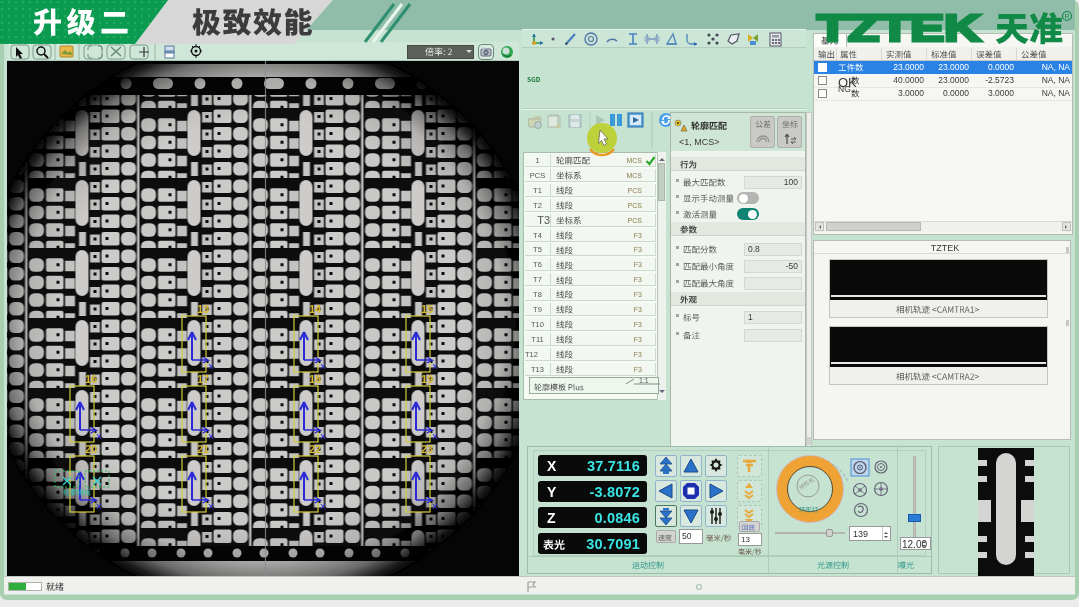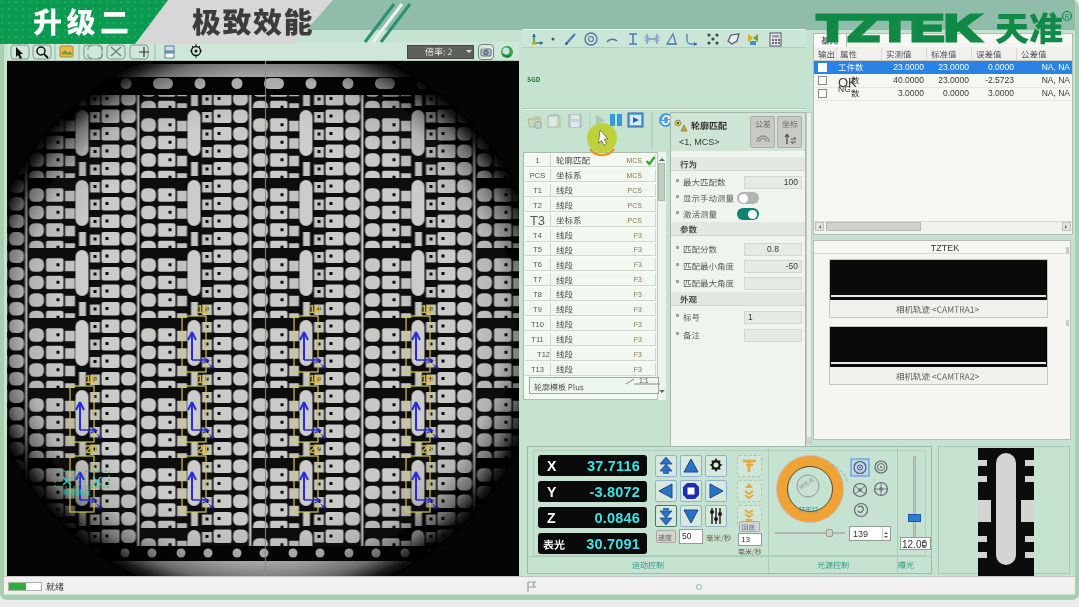--- a/index.html
+++ b/index.html
@@ -365,21 +365,21 @@
       <path d="M0.5 -0.5 0.6 0.2C1.4 -0.1 2.4 -0.4 3.4 -0.7L3.3 -1.2C2.2 -0.9 1.2 -0.6 0.5 -0.5ZM6.0 -6.6C6.4 -6.4 6.9 -6.1 7.2 -5.9L7.6 -6.3C7.3 -6.5 6.8 -6.8 6.4 -7.0ZM0.6 -3.6C0.7 -3.7 0.9 -3.7 2.0 -3.8C1.6 -3.3 1.3 -2.9 1.1 -2.7C0.8 -2.4 0.6 -2.2 0.5 -2.1C0.5 -2.0 0.6 -1.7 0.7 -1.5C0.8 -1.6 1.1 -1.7 3.3 -2.2C3.2 -2.3 3.2 -2.5 3.3 -2.7L1.6 -2.4C2.2 -3.2 2.9 -4.1 3.4 -5.0L2.9 -5.4C2.7 -5.0 2.5 -4.7 2.3 -4.4L1.3 -4.3C1.8 -5.0 2.3 -5.9 2.6 -6.8L2.0 -7.1C1.7 -6.1 1.1 -5.0 0.9 -4.7C0.7 -4.4 0.6 -4.2 0.4 -4.2C0.5 -4.0 0.6 -3.7 0.6 -3.6ZM7.5 -3.0C7.2 -2.4 6.7 -1.9 6.2 -1.5C6.1 -2.0 5.9 -2.5 5.8 -3.1L8.0 -3.5L7.9 -4.1L5.8 -3.7C5.7 -4.0 5.7 -4.4 5.7 -4.8L7.8 -5.1L7.7 -5.7L5.6 -5.4C5.6 -6.0 5.6 -6.5 5.6 -7.2H5.0C5.0 -6.5 5.0 -5.9 5.0 -5.3L3.7 -5.1L3.8 -4.5L5.1 -4.7C5.1 -4.3 5.1 -3.9 5.2 -3.6L3.5 -3.3L3.6 -2.7L5.2 -3.0C5.3 -2.3 5.5 -1.7 5.7 -1.1C4.9 -0.6 4.1 -0.3 3.2 0.0C3.4 0.1 3.6 0.4 3.6 0.5C4.4 0.2 5.2 -0.1 5.9 -0.6C6.2 0.2 6.7 0.7 7.3 0.7C7.9 0.7 8.1 0.4 8.2 -0.6C8.0 -0.6 7.8 -0.8 7.7 -0.9C7.7 -0.2 7.6 0.0 7.4 0.0C7.0 0.0 6.7 -0.3 6.4 -0.9C7.1 -1.4 7.7 -2.0 8.1 -2.7Z M13.1 -6.8V-5.8C13.1 -5.2 12.9 -4.4 12.1 -3.9C12.2 -3.8 12.5 -3.6 12.5 -3.5C13.5 -4.1 13.7 -5.0 13.7 -5.8V-6.3H14.9V-4.7C14.9 -4.1 15.0 -3.9 15.5 -3.9C15.6 -3.9 16.1 -3.9 16.2 -3.9C16.3 -3.9 16.5 -3.9 16.6 -3.9C16.6 -4.0 16.6 -4.3 16.6 -4.4C16.5 -4.4 16.3 -4.4 16.2 -4.4C16.1 -4.4 15.7 -4.4 15.6 -4.4C15.5 -4.4 15.4 -4.4 15.4 -4.7V-6.8ZM12.5 -3.3V-2.7H13.1L12.8 -2.6C13.0 -1.9 13.4 -1.3 13.9 -0.8C13.3 -0.3 12.6 -0.0 11.8 0.2C12.0 0.3 12.1 0.5 12.2 0.7C13.0 0.5 13.7 0.1 14.3 -0.3C14.9 0.1 15.5 0.4 16.3 0.7C16.4 0.5 16.5 0.2 16.7 0.1C15.9 -0.1 15.3 -0.4 14.8 -0.8C15.4 -1.4 15.8 -2.1 16.0 -3.2L15.6 -3.3L15.5 -3.3ZM13.3 -2.7H15.3C15.1 -2.1 14.7 -1.6 14.3 -1.2C13.9 -1.6 13.5 -2.1 13.3 -2.7ZM9.5 -6.4V-1.4L8.8 -1.3L8.9 -0.7L9.5 -0.8V0.6H10.1V-0.9L12.2 -1.3L12.2 -1.8L10.1 -1.5V-2.8H12.0V-3.3H10.1V-4.5H12.0V-5.1H10.1V-6.0C10.9 -6.2 11.7 -6.4 12.3 -6.7L11.8 -7.2C11.2 -6.9 10.3 -6.6 9.5 -6.4Z" fill="#4a4a4a"></path>
     </svg>
     <div class="abs" style="left:592px;top:183.8px;width:50px;height:13px;color:#8a7a4a;font-size:7px;text-align:right;line-height:13px">PCS</div>
     <div class="abs" style="left:525px;top:198.70000000000002px;width:131px;height:13px;background:#f2f8f1;border:1px solid #ccdacc;border-width:0 1px 1px 0"></div>
     <div class="abs" style="left:525px;top:198.70000000000002px;width:26px;height:13px;border-right:1px solid #ccdacc;color:#555;font-size:7.5px;text-align:center;line-height:13px">T2</div>
     <svg style="position:absolute;left:556.0px;top:201.1px;overflow:visible" width="19" height="10" viewBox="0 -7.7 19 10">
       <path d="M0.5 -0.5 0.6 0.2C1.4 -0.1 2.4 -0.4 3.4 -0.7L3.3 -1.2C2.2 -0.9 1.2 -0.6 0.5 -0.5ZM6.0 -6.6C6.4 -6.4 6.9 -6.1 7.2 -5.9L7.6 -6.3C7.3 -6.5 6.8 -6.8 6.4 -7.0ZM0.6 -3.6C0.7 -3.7 0.9 -3.7 2.0 -3.8C1.6 -3.3 1.3 -2.9 1.1 -2.7C0.8 -2.4 0.6 -2.2 0.5 -2.1C0.5 -2.0 0.6 -1.7 0.7 -1.5C0.8 -1.6 1.1 -1.7 3.3 -2.2C3.2 -2.3 3.2 -2.5 3.3 -2.7L1.6 -2.4C2.2 -3.2 2.9 -4.1 3.4 -5.0L2.9 -5.4C2.7 -5.0 2.5 -4.7 2.3 -4.4L1.3 -4.3C1.8 -5.0 2.3 -5.9 2.6 -6.8L2.0 -7.1C1.7 -6.1 1.1 -5.0 0.9 -4.7C0.7 -4.4 0.6 -4.2 0.4 -4.2C0.5 -4.0 0.6 -3.7 0.6 -3.6ZM7.5 -3.0C7.2 -2.4 6.7 -1.9 6.2 -1.5C6.1 -2.0 5.9 -2.5 5.8 -3.1L8.0 -3.5L7.9 -4.1L5.8 -3.7C5.7 -4.0 5.7 -4.4 5.7 -4.8L7.8 -5.1L7.7 -5.7L5.6 -5.4C5.6 -6.0 5.6 -6.5 5.6 -7.2H5.0C5.0 -6.5 5.0 -5.9 5.0 -5.3L3.7 -5.1L3.8 -4.5L5.1 -4.7C5.1 -4.3 5.1 -3.9 5.2 -3.6L3.5 -3.3L3.6 -2.7L5.2 -3.0C5.3 -2.3 5.5 -1.7 5.7 -1.1C4.9 -0.6 4.1 -0.3 3.2 0.0C3.4 0.1 3.6 0.4 3.6 0.5C4.4 0.2 5.2 -0.1 5.9 -0.6C6.2 0.2 6.7 0.7 7.3 0.7C7.9 0.7 8.1 0.4 8.2 -0.6C8.0 -0.6 7.8 -0.8 7.7 -0.9C7.7 -0.2 7.6 0.0 7.4 0.0C7.0 0.0 6.7 -0.3 6.4 -0.9C7.1 -1.4 7.7 -2.0 8.1 -2.7Z M13.1 -6.8V-5.8C13.1 -5.2 12.9 -4.4 12.1 -3.9C12.2 -3.8 12.5 -3.6 12.5 -3.5C13.5 -4.1 13.7 -5.0 13.7 -5.8V-6.3H14.9V-4.7C14.9 -4.1 15.0 -3.9 15.5 -3.9C15.6 -3.9 16.1 -3.9 16.2 -3.9C16.3 -3.9 16.5 -3.9 16.6 -3.9C16.6 -4.0 16.6 -4.3 16.6 -4.4C16.5 -4.4 16.3 -4.4 16.2 -4.4C16.1 -4.4 15.7 -4.4 15.6 -4.4C15.5 -4.4 15.4 -4.4 15.4 -4.7V-6.8ZM12.5 -3.3V-2.7H13.1L12.8 -2.6C13.0 -1.9 13.4 -1.3 13.9 -0.8C13.3 -0.3 12.6 -0.0 11.8 0.2C12.0 0.3 12.1 0.5 12.2 0.7C13.0 0.5 13.7 0.1 14.3 -0.3C14.9 0.1 15.5 0.4 16.3 0.7C16.4 0.5 16.5 0.2 16.7 0.1C15.9 -0.1 15.3 -0.4 14.8 -0.8C15.4 -1.4 15.8 -2.1 16.0 -3.2L15.6 -3.3L15.5 -3.3ZM13.3 -2.7H15.3C15.1 -2.1 14.7 -1.6 14.3 -1.2C13.9 -1.6 13.5 -2.1 13.3 -2.7ZM9.5 -6.4V-1.4L8.8 -1.3L8.9 -0.7L9.5 -0.8V0.6H10.1V-0.9L12.2 -1.3L12.2 -1.8L10.1 -1.5V-2.8H12.0V-3.3H10.1V-4.5H12.0V-5.1H10.1V-6.0C10.9 -6.2 11.7 -6.4 12.3 -6.7L11.8 -7.2C11.2 -6.9 10.3 -6.6 9.5 -6.4Z" fill="#4a4a4a"></path>
     </svg>
     <div class="abs" style="left:592px;top:198.70000000000002px;width:50px;height:13px;color:#8a7a4a;font-size:7px;text-align:right;line-height:13px">PCS</div>
     <div class="abs" style="left:525px;top:213.60000000000002px;width:131px;height:13px;background:#f2f8f1;border:1px solid #ccdacc;border-width:0 1px 1px 0"></div>
-    <div class="abs" style="left:525px;top:213.60000000000002px;width:26px;height:13px;border-right:1px solid #ccdacc;color:#555;font-size:13px;text-align:center;line-height:13px">T3</div>
+    <div class="abs" style="left:525px;top:213.60000000000002px;width:26px;height:13px;border-right:1px solid #ccdacc;color:#555;font-size:11px;text-align:right;line-height:13px">T3</div>
     <svg style="position:absolute;left:556.0px;top:216.0px;overflow:visible" width="28" height="10" viewBox="0 -7.7 28 10">
       <path d="M6.2 -6.7C6.0 -5.4 5.4 -4.3 4.6 -3.6V-7.0H3.9V-2.5H1.1V-1.9H3.9V-0.3H0.5V0.3H8.1V-0.3H4.6V-1.9H7.5V-2.5H4.6V-3.5C4.7 -3.4 4.9 -3.2 5.0 -3.1C5.5 -3.5 5.8 -4.0 6.2 -4.6C6.7 -4.0 7.3 -3.4 7.6 -2.9L8.1 -3.4C7.7 -3.9 7.0 -4.6 6.4 -5.1C6.6 -5.6 6.8 -6.1 6.9 -6.6ZM2.1 -6.7C1.8 -5.3 1.2 -4.1 0.3 -3.4C0.5 -3.3 0.7 -3.0 0.8 -2.9C1.3 -3.4 1.7 -4.0 2.1 -4.7C2.5 -4.2 3.0 -3.7 3.2 -3.3L3.7 -3.8C3.4 -4.2 2.8 -4.8 2.3 -5.2C2.5 -5.7 2.6 -6.1 2.7 -6.6Z M12.5 -6.5V-5.9H16.2V-6.5ZM15.1 -2.8C15.5 -1.9 15.9 -0.8 16.0 -0.1L16.6 -0.3C16.5 -1.0 16.1 -2.1 15.7 -2.9ZM12.7 -2.9C12.5 -2.0 12.1 -1.1 11.6 -0.5C11.7 -0.4 12.0 -0.2 12.1 -0.2C12.6 -0.8 13.0 -1.8 13.3 -2.8ZM12.1 -4.5V-3.9H13.9V-0.2C13.9 -0.0 13.9 -0.0 13.7 0.0C13.6 0.0 13.2 0.0 12.8 -0.0C12.9 0.2 13.0 0.5 13.0 0.6C13.6 0.6 14.0 0.6 14.2 0.5C14.5 0.4 14.6 0.2 14.6 -0.1V-3.9H16.6V-4.5ZM10.2 -7.1V-5.3H8.9V-4.7H10.1C9.8 -3.7 9.2 -2.5 8.7 -1.8C8.8 -1.7 9.0 -1.4 9.1 -1.2C9.5 -1.8 9.9 -2.7 10.2 -3.6V0.7H10.9V-3.8C11.1 -3.4 11.5 -2.8 11.6 -2.6L12.0 -3.1C11.8 -3.3 11.1 -4.2 10.9 -4.5V-4.7H12.0V-5.3H10.9V-7.1Z M19.4 -1.9C19.0 -1.3 18.3 -0.7 17.6 -0.3C17.8 -0.2 18.0 0.1 18.2 0.2C18.8 -0.3 19.6 -1.0 20.1 -1.7ZM22.4 -1.6C23.1 -1.1 24.0 -0.3 24.4 0.2L25.0 -0.2C24.5 -0.7 23.6 -1.4 22.9 -1.9ZM22.6 -3.8C22.9 -3.6 23.1 -3.3 23.3 -3.1L19.6 -2.8C20.9 -3.5 22.2 -4.2 23.4 -5.2L22.9 -5.6C22.5 -5.3 22.0 -4.9 21.6 -4.6L19.5 -4.5C20.1 -4.9 20.7 -5.5 21.3 -6.1C22.4 -6.2 23.5 -6.3 24.3 -6.5L23.8 -7.1C22.4 -6.7 20.0 -6.5 17.9 -6.4C18.0 -6.3 18.1 -6.0 18.1 -5.8C18.8 -5.9 19.6 -5.9 20.4 -6.0C19.9 -5.4 19.2 -4.9 19.0 -4.8C18.8 -4.6 18.5 -4.5 18.4 -4.4C18.4 -4.3 18.5 -4.0 18.6 -3.9C18.7 -3.9 19.0 -4.0 20.7 -4.1C20.0 -3.6 19.4 -3.3 19.1 -3.1C18.6 -2.9 18.2 -2.7 17.9 -2.7C18.0 -2.5 18.1 -2.2 18.1 -2.1C18.3 -2.2 18.7 -2.2 21.0 -2.4V-0.2C21.0 -0.1 21.0 -0.0 20.8 -0.0C20.7 -0.0 20.2 -0.0 19.7 -0.1C19.8 0.1 19.9 0.4 20.0 0.6C20.6 0.6 21.0 0.6 21.3 0.5C21.6 0.4 21.6 0.2 21.6 -0.2V-2.4L23.8 -2.6C24.0 -2.3 24.2 -2.1 24.4 -1.8L24.9 -2.1C24.5 -2.7 23.8 -3.4 23.1 -4.0Z" fill="#4a4a4a"></path>
     </svg>
     <div class="abs" style="left:592px;top:213.60000000000002px;width:50px;height:13px;color:#8a7a4a;font-size:7px;text-align:right;line-height:13px">PCS</div>
     <div class="abs" style="left:525px;top:228.50000000000003px;width:131px;height:13px;background:#f2f8f1;border:1px solid #ccdacc;border-width:0 1px 1px 0"></div>
     <div class="abs" style="left:525px;top:228.50000000000003px;width:26px;height:13px;border-right:1px solid #ccdacc;color:#555;font-size:7.5px;text-align:center;line-height:13px">T4</div>
     <svg style="position:absolute;left:556.0px;top:230.9px;overflow:visible" width="19" height="10" viewBox="0 -7.7 19 10">
       <path d="M0.5 -0.5 0.6 0.2C1.4 -0.1 2.4 -0.4 3.4 -0.7L3.3 -1.2C2.2 -0.9 1.2 -0.6 0.5 -0.5ZM6.0 -6.6C6.4 -6.4 6.9 -6.1 7.2 -5.9L7.6 -6.3C7.3 -6.5 6.8 -6.8 6.4 -7.0ZM0.6 -3.6C0.7 -3.7 0.9 -3.7 2.0 -3.8C1.6 -3.3 1.3 -2.9 1.1 -2.7C0.8 -2.4 0.6 -2.2 0.5 -2.1C0.5 -2.0 0.6 -1.7 0.7 -1.5C0.8 -1.6 1.1 -1.7 3.3 -2.2C3.2 -2.3 3.2 -2.5 3.3 -2.7L1.6 -2.4C2.2 -3.2 2.9 -4.1 3.4 -5.0L2.9 -5.4C2.7 -5.0 2.5 -4.7 2.3 -4.4L1.3 -4.3C1.8 -5.0 2.3 -5.9 2.6 -6.8L2.0 -7.1C1.7 -6.1 1.1 -5.0 0.9 -4.7C0.7 -4.4 0.6 -4.2 0.4 -4.2C0.5 -4.0 0.6 -3.7 0.6 -3.6ZM7.5 -3.0C7.2 -2.4 6.7 -1.9 6.2 -1.5C6.1 -2.0 5.9 -2.5 5.8 -3.1L8.0 -3.5L7.9 -4.1L5.8 -3.7C5.7 -4.0 5.7 -4.4 5.7 -4.8L7.8 -5.1L7.7 -5.7L5.6 -5.4C5.6 -6.0 5.6 -6.5 5.6 -7.2H5.0C5.0 -6.5 5.0 -5.9 5.0 -5.3L3.7 -5.1L3.8 -4.5L5.1 -4.7C5.1 -4.3 5.1 -3.9 5.2 -3.6L3.5 -3.3L3.6 -2.7L5.2 -3.0C5.3 -2.3 5.5 -1.7 5.7 -1.1C4.9 -0.6 4.1 -0.3 3.2 0.0C3.4 0.1 3.6 0.4 3.6 0.5C4.4 0.2 5.2 -0.1 5.9 -0.6C6.2 0.2 6.7 0.7 7.3 0.7C7.9 0.7 8.1 0.4 8.2 -0.6C8.0 -0.6 7.8 -0.8 7.7 -0.9C7.7 -0.2 7.6 0.0 7.4 0.0C7.0 0.0 6.7 -0.3 6.4 -0.9C7.1 -1.4 7.7 -2.0 8.1 -2.7Z M13.1 -6.8V-5.8C13.1 -5.2 12.9 -4.4 12.1 -3.9C12.2 -3.8 12.5 -3.6 12.5 -3.5C13.5 -4.1 13.7 -5.0 13.7 -5.8V-6.3H14.9V-4.7C14.9 -4.1 15.0 -3.9 15.5 -3.9C15.6 -3.9 16.1 -3.9 16.2 -3.9C16.3 -3.9 16.5 -3.9 16.6 -3.9C16.6 -4.0 16.6 -4.3 16.6 -4.4C16.5 -4.4 16.3 -4.4 16.2 -4.4C16.1 -4.4 15.7 -4.4 15.6 -4.4C15.5 -4.4 15.4 -4.4 15.4 -4.7V-6.8ZM12.5 -3.3V-2.7H13.1L12.8 -2.6C13.0 -1.9 13.4 -1.3 13.9 -0.8C13.3 -0.3 12.6 -0.0 11.8 0.2C12.0 0.3 12.1 0.5 12.2 0.7C13.0 0.5 13.7 0.1 14.3 -0.3C14.9 0.1 15.5 0.4 16.3 0.7C16.4 0.5 16.5 0.2 16.7 0.1C15.9 -0.1 15.3 -0.4 14.8 -0.8C15.4 -1.4 15.8 -2.1 16.0 -3.2L15.6 -3.3L15.5 -3.3ZM13.3 -2.7H15.3C15.1 -2.1 14.7 -1.6 14.3 -1.2C13.9 -1.6 13.5 -2.1 13.3 -2.7ZM9.5 -6.4V-1.4L8.8 -1.3L8.9 -0.7L9.5 -0.8V0.6H10.1V-0.9L12.2 -1.3L12.2 -1.8L10.1 -1.5V-2.8H12.0V-3.3H10.1V-4.5H12.0V-5.1H10.1V-6.0C10.9 -6.2 11.7 -6.4 12.3 -6.7L11.8 -7.2C11.2 -6.9 10.3 -6.6 9.5 -6.4Z" fill="#4a4a4a"></path>
     </svg>
     <div class="abs" style="left:592px;top:228.50000000000003px;width:50px;height:13px;color:#8a7a4a;font-size:7px;text-align:right;line-height:13px">F3</div>
@@ -419,21 +419,21 @@
       <path d="M0.5 -0.5 0.6 0.2C1.4 -0.1 2.4 -0.4 3.4 -0.7L3.3 -1.2C2.2 -0.9 1.2 -0.6 0.5 -0.5ZM6.0 -6.6C6.4 -6.4 6.9 -6.1 7.2 -5.9L7.6 -6.3C7.3 -6.5 6.8 -6.8 6.4 -7.0ZM0.6 -3.6C0.7 -3.7 0.9 -3.7 2.0 -3.8C1.6 -3.3 1.3 -2.9 1.1 -2.7C0.8 -2.4 0.6 -2.2 0.5 -2.1C0.5 -2.0 0.6 -1.7 0.7 -1.5C0.8 -1.6 1.1 -1.7 3.3 -2.2C3.2 -2.3 3.2 -2.5 3.3 -2.7L1.6 -2.4C2.2 -3.2 2.9 -4.1 3.4 -5.0L2.9 -5.4C2.7 -5.0 2.5 -4.7 2.3 -4.4L1.3 -4.3C1.8 -5.0 2.3 -5.9 2.6 -6.8L2.0 -7.1C1.7 -6.1 1.1 -5.0 0.9 -4.7C0.7 -4.4 0.6 -4.2 0.4 -4.2C0.5 -4.0 0.6 -3.7 0.6 -3.6ZM7.5 -3.0C7.2 -2.4 6.7 -1.9 6.2 -1.5C6.1 -2.0 5.9 -2.5 5.8 -3.1L8.0 -3.5L7.9 -4.1L5.8 -3.7C5.7 -4.0 5.7 -4.4 5.7 -4.8L7.8 -5.1L7.7 -5.7L5.6 -5.4C5.6 -6.0 5.6 -6.5 5.6 -7.2H5.0C5.0 -6.5 5.0 -5.9 5.0 -5.3L3.7 -5.1L3.8 -4.5L5.1 -4.7C5.1 -4.3 5.1 -3.9 5.2 -3.6L3.5 -3.3L3.6 -2.7L5.2 -3.0C5.3 -2.3 5.5 -1.7 5.7 -1.1C4.9 -0.6 4.1 -0.3 3.2 0.0C3.4 0.1 3.6 0.4 3.6 0.5C4.4 0.2 5.2 -0.1 5.9 -0.6C6.2 0.2 6.7 0.7 7.3 0.7C7.9 0.7 8.1 0.4 8.2 -0.6C8.0 -0.6 7.8 -0.8 7.7 -0.9C7.7 -0.2 7.6 0.0 7.4 0.0C7.0 0.0 6.7 -0.3 6.4 -0.9C7.1 -1.4 7.7 -2.0 8.1 -2.7Z M13.1 -6.8V-5.8C13.1 -5.2 12.9 -4.4 12.1 -3.9C12.2 -3.8 12.5 -3.6 12.5 -3.5C13.5 -4.1 13.7 -5.0 13.7 -5.8V-6.3H14.9V-4.7C14.9 -4.1 15.0 -3.9 15.5 -3.9C15.6 -3.9 16.1 -3.9 16.2 -3.9C16.3 -3.9 16.5 -3.9 16.6 -3.9C16.6 -4.0 16.6 -4.3 16.6 -4.4C16.5 -4.4 16.3 -4.4 16.2 -4.4C16.1 -4.4 15.7 -4.4 15.6 -4.4C15.5 -4.4 15.4 -4.4 15.4 -4.7V-6.8ZM12.5 -3.3V-2.7H13.1L12.8 -2.6C13.0 -1.9 13.4 -1.3 13.9 -0.8C13.3 -0.3 12.6 -0.0 11.8 0.2C12.0 0.3 12.1 0.5 12.2 0.7C13.0 0.5 13.7 0.1 14.3 -0.3C14.9 0.1 15.5 0.4 16.3 0.7C16.4 0.5 16.5 0.2 16.7 0.1C15.9 -0.1 15.3 -0.4 14.8 -0.8C15.4 -1.4 15.8 -2.1 16.0 -3.2L15.6 -3.3L15.5 -3.3ZM13.3 -2.7H15.3C15.1 -2.1 14.7 -1.6 14.3 -1.2C13.9 -1.6 13.5 -2.1 13.3 -2.7ZM9.5 -6.4V-1.4L8.8 -1.3L8.9 -0.7L9.5 -0.8V0.6H10.1V-0.9L12.2 -1.3L12.2 -1.8L10.1 -1.5V-2.8H12.0V-3.3H10.1V-4.5H12.0V-5.1H10.1V-6.0C10.9 -6.2 11.7 -6.4 12.3 -6.7L11.8 -7.2C11.2 -6.9 10.3 -6.6 9.5 -6.4Z" fill="#4a4a4a"></path>
     </svg>
     <div class="abs" style="left:592px;top:317.8999999999999px;width:50px;height:13px;color:#8a7a4a;font-size:7px;text-align:right;line-height:13px">F3</div>
     <div class="abs" style="left:525px;top:332.7999999999999px;width:131px;height:13px;background:#f2f8f1;border:1px solid #ccdacc;border-width:0 1px 1px 0"></div>
     <div class="abs" style="left:525px;top:332.7999999999999px;width:26px;height:13px;border-right:1px solid #ccdacc;color:#555;font-size:7.5px;text-align:center;line-height:13px">T11</div>
     <svg style="position:absolute;left:556.0px;top:335.1px;overflow:visible" width="19" height="10" viewBox="0 -7.7 19 10">
       <path d="M0.5 -0.5 0.6 0.2C1.4 -0.1 2.4 -0.4 3.4 -0.7L3.3 -1.2C2.2 -0.9 1.2 -0.6 0.5 -0.5ZM6.0 -6.6C6.4 -6.4 6.9 -6.1 7.2 -5.9L7.6 -6.3C7.3 -6.5 6.8 -6.8 6.4 -7.0ZM0.6 -3.6C0.7 -3.7 0.9 -3.7 2.0 -3.8C1.6 -3.3 1.3 -2.9 1.1 -2.7C0.8 -2.4 0.6 -2.2 0.5 -2.1C0.5 -2.0 0.6 -1.7 0.7 -1.5C0.8 -1.6 1.1 -1.7 3.3 -2.2C3.2 -2.3 3.2 -2.5 3.3 -2.7L1.6 -2.4C2.2 -3.2 2.9 -4.1 3.4 -5.0L2.9 -5.4C2.7 -5.0 2.5 -4.7 2.3 -4.4L1.3 -4.3C1.8 -5.0 2.3 -5.9 2.6 -6.8L2.0 -7.1C1.7 -6.1 1.1 -5.0 0.9 -4.7C0.7 -4.4 0.6 -4.2 0.4 -4.2C0.5 -4.0 0.6 -3.7 0.6 -3.6ZM7.5 -3.0C7.2 -2.4 6.7 -1.9 6.2 -1.5C6.1 -2.0 5.9 -2.5 5.8 -3.1L8.0 -3.5L7.9 -4.1L5.8 -3.7C5.7 -4.0 5.7 -4.4 5.7 -4.8L7.8 -5.1L7.7 -5.7L5.6 -5.4C5.6 -6.0 5.6 -6.5 5.6 -7.2H5.0C5.0 -6.5 5.0 -5.9 5.0 -5.3L3.7 -5.1L3.8 -4.5L5.1 -4.7C5.1 -4.3 5.1 -3.9 5.2 -3.6L3.5 -3.3L3.6 -2.7L5.2 -3.0C5.3 -2.3 5.5 -1.7 5.7 -1.1C4.9 -0.6 4.1 -0.3 3.2 0.0C3.4 0.1 3.6 0.4 3.6 0.5C4.4 0.2 5.2 -0.1 5.9 -0.6C6.2 0.2 6.7 0.7 7.3 0.7C7.9 0.7 8.1 0.4 8.2 -0.6C8.0 -0.6 7.8 -0.8 7.7 -0.9C7.7 -0.2 7.6 0.0 7.4 0.0C7.0 0.0 6.7 -0.3 6.4 -0.9C7.1 -1.4 7.7 -2.0 8.1 -2.7Z M13.1 -6.8V-5.8C13.1 -5.2 12.9 -4.4 12.1 -3.9C12.2 -3.8 12.5 -3.6 12.5 -3.5C13.5 -4.1 13.7 -5.0 13.7 -5.8V-6.3H14.9V-4.7C14.9 -4.1 15.0 -3.9 15.5 -3.9C15.6 -3.9 16.1 -3.9 16.2 -3.9C16.3 -3.9 16.5 -3.9 16.6 -3.9C16.6 -4.0 16.6 -4.3 16.6 -4.4C16.5 -4.4 16.3 -4.4 16.2 -4.4C16.1 -4.4 15.7 -4.4 15.6 -4.4C15.5 -4.4 15.4 -4.4 15.4 -4.7V-6.8ZM12.5 -3.3V-2.7H13.1L12.8 -2.6C13.0 -1.9 13.4 -1.3 13.9 -0.8C13.3 -0.3 12.6 -0.0 11.8 0.2C12.0 0.3 12.1 0.5 12.2 0.7C13.0 0.5 13.7 0.1 14.3 -0.3C14.9 0.1 15.5 0.4 16.3 0.7C16.4 0.5 16.5 0.2 16.7 0.1C15.9 -0.1 15.3 -0.4 14.8 -0.8C15.4 -1.4 15.8 -2.1 16.0 -3.2L15.6 -3.3L15.5 -3.3ZM13.3 -2.7H15.3C15.1 -2.1 14.7 -1.6 14.3 -1.2C13.9 -1.6 13.5 -2.1 13.3 -2.7ZM9.5 -6.4V-1.4L8.8 -1.3L8.9 -0.7L9.5 -0.8V0.6H10.1V-0.9L12.2 -1.3L12.2 -1.8L10.1 -1.5V-2.8H12.0V-3.3H10.1V-4.5H12.0V-5.1H10.1V-6.0C10.9 -6.2 11.7 -6.4 12.3 -6.7L11.8 -7.2C11.2 -6.9 10.3 -6.6 9.5 -6.4Z" fill="#4a4a4a"></path>
     </svg>
     <div class="abs" style="left:592px;top:332.7999999999999px;width:50px;height:13px;color:#8a7a4a;font-size:7px;text-align:right;line-height:13px">F3</div>
     <div class="abs" style="left:525px;top:347.6999999999999px;width:131px;height:13px;background:#f2f8f1;border:1px solid #ccdacc;border-width:0 1px 1px 0"></div>
-    <div class="abs" style="left:525px;top:347.6999999999999px;width:26px;height:13px;border-right:1px solid #ccdacc;color:#555;font-size:7.5px;text-align:right;line-height:13px">T12</div>
+    <div class="abs" style="left:525px;top:347.6999999999999px;width:26px;height:13px;border-right:1px solid #ccdacc;color:#555;font-size:7.5px;text-align:left;line-height:13px">T12</div>
     <svg style="position:absolute;left:556.0px;top:350.0px;overflow:visible" width="19" height="10" viewBox="0 -7.7 19 10">
       <path d="M0.5 -0.5 0.6 0.2C1.4 -0.1 2.4 -0.4 3.4 -0.7L3.3 -1.2C2.2 -0.9 1.2 -0.6 0.5 -0.5ZM6.0 -6.6C6.4 -6.4 6.9 -6.1 7.2 -5.9L7.6 -6.3C7.3 -6.5 6.8 -6.8 6.4 -7.0ZM0.6 -3.6C0.7 -3.7 0.9 -3.7 2.0 -3.8C1.6 -3.3 1.3 -2.9 1.1 -2.7C0.8 -2.4 0.6 -2.2 0.5 -2.1C0.5 -2.0 0.6 -1.7 0.7 -1.5C0.8 -1.6 1.1 -1.7 3.3 -2.2C3.2 -2.3 3.2 -2.5 3.3 -2.7L1.6 -2.4C2.2 -3.2 2.9 -4.1 3.4 -5.0L2.9 -5.4C2.7 -5.0 2.5 -4.7 2.3 -4.4L1.3 -4.3C1.8 -5.0 2.3 -5.9 2.6 -6.8L2.0 -7.1C1.7 -6.1 1.1 -5.0 0.9 -4.7C0.7 -4.4 0.6 -4.2 0.4 -4.2C0.5 -4.0 0.6 -3.7 0.6 -3.6ZM7.5 -3.0C7.2 -2.4 6.7 -1.9 6.2 -1.5C6.1 -2.0 5.9 -2.5 5.8 -3.1L8.0 -3.5L7.9 -4.1L5.8 -3.7C5.7 -4.0 5.7 -4.4 5.7 -4.8L7.8 -5.1L7.7 -5.7L5.6 -5.4C5.6 -6.0 5.6 -6.5 5.6 -7.2H5.0C5.0 -6.5 5.0 -5.9 5.0 -5.3L3.7 -5.1L3.8 -4.5L5.1 -4.7C5.1 -4.3 5.1 -3.9 5.2 -3.6L3.5 -3.3L3.6 -2.7L5.2 -3.0C5.3 -2.3 5.5 -1.7 5.7 -1.1C4.9 -0.6 4.1 -0.3 3.2 0.0C3.4 0.1 3.6 0.4 3.6 0.5C4.4 0.2 5.2 -0.1 5.9 -0.6C6.2 0.2 6.7 0.7 7.3 0.7C7.9 0.7 8.1 0.4 8.2 -0.6C8.0 -0.6 7.8 -0.8 7.7 -0.9C7.7 -0.2 7.6 0.0 7.4 0.0C7.0 0.0 6.7 -0.3 6.4 -0.9C7.1 -1.4 7.7 -2.0 8.1 -2.7Z M13.1 -6.8V-5.8C13.1 -5.2 12.9 -4.4 12.1 -3.9C12.2 -3.8 12.5 -3.6 12.5 -3.5C13.5 -4.1 13.7 -5.0 13.7 -5.8V-6.3H14.9V-4.7C14.9 -4.1 15.0 -3.9 15.5 -3.9C15.6 -3.9 16.1 -3.9 16.2 -3.9C16.3 -3.9 16.5 -3.9 16.6 -3.9C16.6 -4.0 16.6 -4.3 16.6 -4.4C16.5 -4.4 16.3 -4.4 16.2 -4.4C16.1 -4.4 15.7 -4.4 15.6 -4.4C15.5 -4.4 15.4 -4.4 15.4 -4.7V-6.8ZM12.5 -3.3V-2.7H13.1L12.8 -2.6C13.0 -1.9 13.4 -1.3 13.9 -0.8C13.3 -0.3 12.6 -0.0 11.8 0.2C12.0 0.3 12.1 0.5 12.2 0.7C13.0 0.5 13.7 0.1 14.3 -0.3C14.9 0.1 15.5 0.4 16.3 0.7C16.4 0.5 16.5 0.2 16.7 0.1C15.9 -0.1 15.3 -0.4 14.8 -0.8C15.4 -1.4 15.8 -2.1 16.0 -3.2L15.6 -3.3L15.5 -3.3ZM13.3 -2.7H15.3C15.1 -2.1 14.7 -1.6 14.3 -1.2C13.9 -1.6 13.5 -2.1 13.3 -2.7ZM9.5 -6.4V-1.4L8.8 -1.3L8.9 -0.7L9.5 -0.8V0.6H10.1V-0.9L12.2 -1.3L12.2 -1.8L10.1 -1.5V-2.8H12.0V-3.3H10.1V-4.5H12.0V-5.1H10.1V-6.0C10.9 -6.2 11.7 -6.4 12.3 -6.7L11.8 -7.2C11.2 -6.9 10.3 -6.6 9.5 -6.4Z" fill="#4a4a4a"></path>
     </svg>
     <div class="abs" style="left:592px;top:347.6999999999999px;width:50px;height:13px;color:#8a7a4a;font-size:7px;text-align:right;line-height:13px">F3</div>
     <div class="abs" style="left:525px;top:362.59999999999985px;width:131px;height:13px;background:#f2f8f1;border:1px solid #ccdacc;border-width:0 1px 1px 0"></div>
     <div class="abs" style="left:525px;top:362.59999999999985px;width:26px;height:13px;border-right:1px solid #ccdacc;color:#555;font-size:7.5px;text-align:center;line-height:13px">T13</div>
     <svg style="position:absolute;left:556.0px;top:364.9px;overflow:visible" width="19" height="10" viewBox="0 -7.7 19 10">
       <path d="M0.5 -0.5 0.6 0.2C1.4 -0.1 2.4 -0.4 3.4 -0.7L3.3 -1.2C2.2 -0.9 1.2 -0.6 0.5 -0.5ZM6.0 -6.6C6.4 -6.4 6.9 -6.1 7.2 -5.9L7.6 -6.3C7.3 -6.5 6.8 -6.8 6.4 -7.0ZM0.6 -3.6C0.7 -3.7 0.9 -3.7 2.0 -3.8C1.6 -3.3 1.3 -2.9 1.1 -2.7C0.8 -2.4 0.6 -2.2 0.5 -2.1C0.5 -2.0 0.6 -1.7 0.7 -1.5C0.8 -1.6 1.1 -1.7 3.3 -2.2C3.2 -2.3 3.2 -2.5 3.3 -2.7L1.6 -2.4C2.2 -3.2 2.9 -4.1 3.4 -5.0L2.9 -5.4C2.7 -5.0 2.5 -4.7 2.3 -4.4L1.3 -4.3C1.8 -5.0 2.3 -5.9 2.6 -6.8L2.0 -7.1C1.7 -6.1 1.1 -5.0 0.9 -4.7C0.7 -4.4 0.6 -4.2 0.4 -4.2C0.5 -4.0 0.6 -3.7 0.6 -3.6ZM7.5 -3.0C7.2 -2.4 6.7 -1.9 6.2 -1.5C6.1 -2.0 5.9 -2.5 5.8 -3.1L8.0 -3.5L7.9 -4.1L5.8 -3.7C5.7 -4.0 5.7 -4.4 5.7 -4.8L7.8 -5.1L7.7 -5.7L5.6 -5.4C5.6 -6.0 5.6 -6.5 5.6 -7.2H5.0C5.0 -6.5 5.0 -5.9 5.0 -5.3L3.7 -5.1L3.8 -4.5L5.1 -4.7C5.1 -4.3 5.1 -3.9 5.2 -3.6L3.5 -3.3L3.6 -2.7L5.2 -3.0C5.3 -2.3 5.5 -1.7 5.7 -1.1C4.9 -0.6 4.1 -0.3 3.2 0.0C3.4 0.1 3.6 0.4 3.6 0.5C4.4 0.2 5.2 -0.1 5.9 -0.6C6.2 0.2 6.7 0.7 7.3 0.7C7.9 0.7 8.1 0.4 8.2 -0.6C8.0 -0.6 7.8 -0.8 7.7 -0.9C7.7 -0.2 7.6 0.0 7.4 0.0C7.0 0.0 6.7 -0.3 6.4 -0.9C7.1 -1.4 7.7 -2.0 8.1 -2.7Z M13.1 -6.8V-5.8C13.1 -5.2 12.9 -4.4 12.1 -3.9C12.2 -3.8 12.5 -3.6 12.5 -3.5C13.5 -4.1 13.7 -5.0 13.7 -5.8V-6.3H14.9V-4.7C14.9 -4.1 15.0 -3.9 15.5 -3.9C15.6 -3.9 16.1 -3.9 16.2 -3.9C16.3 -3.9 16.5 -3.9 16.6 -3.9C16.6 -4.0 16.6 -4.3 16.6 -4.4C16.5 -4.4 16.3 -4.4 16.2 -4.4C16.1 -4.4 15.7 -4.4 15.6 -4.4C15.5 -4.4 15.4 -4.4 15.4 -4.7V-6.8ZM12.5 -3.3V-2.7H13.1L12.8 -2.6C13.0 -1.9 13.4 -1.3 13.9 -0.8C13.3 -0.3 12.6 -0.0 11.8 0.2C12.0 0.3 12.1 0.5 12.2 0.7C13.0 0.5 13.7 0.1 14.3 -0.3C14.9 0.1 15.5 0.4 16.3 0.7C16.4 0.5 16.5 0.2 16.7 0.1C15.9 -0.1 15.3 -0.4 14.8 -0.8C15.4 -1.4 15.8 -2.1 16.0 -3.2L15.6 -3.3L15.5 -3.3ZM13.3 -2.7H15.3C15.1 -2.1 14.7 -1.6 14.3 -1.2C13.9 -1.6 13.5 -2.1 13.3 -2.7ZM9.5 -6.4V-1.4L8.8 -1.3L8.9 -0.7L9.5 -0.8V0.6H10.1V-0.9L12.2 -1.3L12.2 -1.8L10.1 -1.5V-2.8H12.0V-3.3H10.1V-4.5H12.0V-5.1H10.1V-6.0C10.9 -6.2 11.7 -6.4 12.3 -6.7L11.8 -7.2C11.2 -6.9 10.3 -6.6 9.5 -6.4Z" fill="#4a4a4a"></path>
     </svg>
     <div class="abs" style="left:592px;top:362.59999999999985px;width:50px;height:13px;color:#8a7a4a;font-size:7px;text-align:right;line-height:13px">F3</div>
@@ -499,21 +499,21 @@
     <div class="abs" style="left:748px;top:209.5px;width:9px;height:9px;background:#fff;border-radius:50%"></div>
     <div class="abs" style="left:671px;top:222px;width:134px;height:14px;background:#e2e8e0;border-bottom:1px solid #d0d6ce"></div>
     <svg style="position:absolute;left:680.0px;top:225.3px;overflow:visible" width="19" height="10" viewBox="0 -7.7 19 10">
       <path d="M5.2 -2.4C4.5 -1.9 3.1 -1.6 1.9 -1.4C2.1 -1.2 2.4 -0.9 2.5 -0.6C3.8 -0.9 5.2 -1.3 6.1 -2.0ZM6.2 -1.5C5.3 -0.7 3.3 -0.3 1.3 -0.1C1.5 0.1 1.7 0.5 1.8 0.8C4.0 0.5 6.0 0.0 7.2 -1.1ZM1.5 -4.9C1.7 -5.0 2.0 -5.0 3.1 -5.0C3.0 -4.9 2.9 -4.7 2.8 -4.5H0.4V-3.6H2.2C1.6 -3.0 1.0 -2.6 0.2 -2.2C0.4 -2.0 0.8 -1.6 1.0 -1.4C1.5 -1.7 1.9 -2.0 2.3 -2.4C2.5 -2.2 2.6 -2.0 2.7 -1.9C3.6 -2.1 4.6 -2.5 5.4 -2.9L4.5 -3.3C4.1 -3.1 3.4 -2.9 2.8 -2.8C3.0 -3.0 3.2 -3.3 3.4 -3.6H5.1C5.7 -2.7 6.7 -1.9 7.6 -1.4C7.8 -1.7 8.1 -2.1 8.3 -2.3C7.6 -2.5 6.8 -3.0 6.3 -3.6H8.1V-4.5H4.0C4.1 -4.7 4.1 -4.9 4.2 -5.1L6.4 -5.2C6.6 -5.0 6.8 -4.8 6.9 -4.7L7.8 -5.3C7.3 -5.8 6.3 -6.5 5.6 -7.0L4.8 -6.5C5.0 -6.3 5.2 -6.2 5.5 -6.0L3.1 -5.9C3.6 -6.2 4.0 -6.5 4.4 -6.8L3.5 -7.3C2.9 -6.7 2.1 -6.2 1.8 -6.1C1.6 -5.9 1.4 -5.8 1.2 -5.8C1.3 -5.5 1.4 -5.1 1.5 -4.9Z M12.1 -7.1C12.0 -6.8 11.7 -6.3 11.5 -6.0L12.2 -5.7C12.4 -6.0 12.7 -6.4 13.0 -6.8ZM11.7 -2.0C11.5 -1.7 11.3 -1.5 11.1 -1.2L10.4 -1.6L10.7 -2.0ZM9.2 -1.2C9.6 -1.1 10.0 -0.9 10.4 -0.7C9.9 -0.4 9.3 -0.2 8.7 -0.0C8.9 0.2 9.1 0.5 9.2 0.7C9.9 0.5 10.6 0.2 11.2 -0.2C11.5 -0.1 11.7 0.1 11.9 0.2L12.5 -0.4C12.3 -0.6 12.1 -0.7 11.9 -0.8C12.3 -1.3 12.6 -1.9 12.8 -2.7L12.3 -2.9L12.1 -2.8H11.1L11.2 -3.2L10.3 -3.3C10.2 -3.2 10.2 -3.0 10.1 -2.8H9.0V-2.0H9.7C9.5 -1.7 9.3 -1.5 9.2 -1.2ZM9.1 -6.8C9.3 -6.4 9.5 -6.0 9.5 -5.7H8.9V-4.9H10.1C9.7 -4.5 9.2 -4.1 8.7 -3.9C8.9 -3.7 9.1 -3.4 9.2 -3.2C9.6 -3.4 10.1 -3.8 10.5 -4.1V-3.4H11.4V-4.3C11.7 -4.1 12.1 -3.8 12.3 -3.6L12.8 -4.3C12.6 -4.4 12.2 -4.7 11.8 -4.9H13.0V-5.7H11.4V-7.2H10.5V-5.7H9.6L10.3 -6.0C10.2 -6.3 10.0 -6.8 9.8 -7.1ZM13.7 -7.2C13.5 -5.7 13.1 -4.2 12.5 -3.3C12.7 -3.2 13.0 -2.9 13.2 -2.7C13.3 -2.9 13.5 -3.2 13.6 -3.5C13.8 -2.8 14.0 -2.2 14.2 -1.7C13.8 -1.0 13.2 -0.4 12.3 -0.0C12.5 0.2 12.8 0.6 12.8 0.8C13.6 0.4 14.3 -0.1 14.7 -0.8C15.1 -0.2 15.6 0.3 16.2 0.7C16.3 0.4 16.6 0.1 16.8 -0.1C16.2 -0.5 15.7 -1.0 15.3 -1.7C15.7 -2.5 16.0 -3.5 16.1 -4.7H16.7V-5.7H14.4C14.5 -6.1 14.6 -6.6 14.6 -7.1ZM15.2 -4.7C15.1 -4.0 15.0 -3.3 14.8 -2.8C14.5 -3.4 14.4 -4.0 14.2 -4.7Z" fill="#4a4a4a"></path>
     </svg>
     <div class="abs" style="left:676px;top:246px;width:3px;height:3px;background:#9aa89a"></div>
     <svg style="position:absolute;left:683.0px;top:245.3px;overflow:visible" width="36" height="10" viewBox="0 -7.7 36 10">
       <path d="M7.9 -6.6H0.8V0.2H8.0V-0.5H1.4V-6.0H3.1C3.1 -3.8 3.0 -2.4 1.7 -1.6C1.9 -1.5 2.1 -1.3 2.1 -1.2C3.5 -2.0 3.7 -3.6 3.8 -6.0H5.2V-2.4C5.2 -1.7 5.4 -1.5 6.1 -1.5C6.2 -1.5 6.9 -1.5 7.0 -1.5C7.7 -1.5 7.8 -1.9 7.9 -3.2C7.7 -3.2 7.5 -3.3 7.3 -3.4C7.3 -2.3 7.2 -2.1 7.0 -2.1C6.8 -2.1 6.3 -2.1 6.1 -2.1C5.9 -2.1 5.8 -2.2 5.8 -2.4V-6.0H7.9Z M13.2 -6.8V-6.1H15.8V-4.1H13.2V-0.4C13.2 0.4 13.5 0.6 14.3 0.6C14.4 0.6 15.5 0.6 15.7 0.6C16.5 0.6 16.7 0.2 16.7 -1.2C16.5 -1.2 16.3 -1.3 16.1 -1.5C16.1 -0.2 16.0 -0.0 15.6 -0.0C15.4 -0.0 14.5 -0.0 14.3 -0.0C13.9 -0.0 13.9 -0.1 13.9 -0.4V-3.5H15.8V-2.9H16.4V-6.8ZM9.7 -1.3H12.1V-0.5H9.7ZM9.7 -1.8V-4.7H10.3V-4.0C10.3 -3.6 10.2 -3.0 9.7 -2.6C9.8 -2.5 9.9 -2.4 10.0 -2.3C10.5 -2.8 10.7 -3.5 10.7 -4.0V-4.7H11.1V-3.1C11.1 -2.7 11.2 -2.6 11.6 -2.6C11.6 -2.6 11.9 -2.6 12.0 -2.6H12.1V-1.8ZM9.0 -6.8V-6.2H10.2V-5.3H9.2V0.6H9.7V0.1H12.1V0.5H12.6V-5.3H11.6V-6.2H12.8V-6.8ZM10.7 -5.3V-6.2H11.2V-5.3ZM11.5 -4.7H12.1V-3.0L12.0 -3.0C12.0 -3.0 12.0 -3.0 11.9 -3.0C11.9 -3.0 11.6 -3.0 11.6 -3.0C11.5 -3.0 11.5 -3.0 11.5 -3.1Z M22.7 -7.0 22.1 -6.7C22.7 -5.5 23.8 -4.1 24.6 -3.3C24.8 -3.5 25.0 -3.7 25.2 -3.9C24.3 -4.5 23.2 -5.8 22.7 -7.0ZM19.8 -7.0C19.3 -5.7 18.4 -4.5 17.4 -3.8C17.5 -3.6 17.8 -3.4 17.9 -3.3C18.1 -3.5 18.4 -3.7 18.6 -3.9V-3.3H20.2C20.0 -1.9 19.6 -0.5 17.6 0.2C17.7 0.3 17.9 0.5 17.9 0.7C20.1 -0.1 20.7 -1.6 20.9 -3.3H23.2C23.1 -1.2 23.0 -0.3 22.8 -0.1C22.7 -0.0 22.6 -0.0 22.4 -0.0C22.2 -0.0 21.7 -0.0 21.1 -0.1C21.3 0.1 21.3 0.4 21.4 0.6C21.9 0.6 22.4 0.6 22.7 0.6C23.0 0.6 23.2 0.5 23.4 0.3C23.7 -0.0 23.8 -1.0 23.9 -3.6C23.9 -3.7 23.9 -3.9 23.9 -3.9H18.6C19.4 -4.7 20.0 -5.7 20.4 -6.8Z M29.3 -7.0C29.1 -6.6 28.8 -6.1 28.6 -5.8L29.0 -5.6C29.3 -5.9 29.6 -6.3 29.8 -6.7ZM26.2 -6.7C26.5 -6.4 26.7 -5.9 26.8 -5.6L27.3 -5.8C27.2 -6.1 27.0 -6.6 26.7 -6.9ZM29.0 -2.2C28.8 -1.8 28.5 -1.4 28.2 -1.1C27.9 -1.2 27.5 -1.4 27.2 -1.5C27.3 -1.7 27.5 -2.0 27.6 -2.2ZM26.4 -1.3C26.9 -1.1 27.3 -0.9 27.7 -0.7C27.2 -0.3 26.5 -0.0 25.8 0.1C26.0 0.2 26.1 0.5 26.2 0.6C26.9 0.4 27.7 0.1 28.3 -0.4C28.6 -0.3 28.8 -0.1 29.0 0.1L29.4 -0.4C29.2 -0.5 29.0 -0.7 28.7 -0.8C29.1 -1.3 29.5 -1.9 29.7 -2.6L29.4 -2.8L29.3 -2.7H27.9L28.1 -3.2L27.5 -3.3C27.4 -3.1 27.3 -2.9 27.3 -2.7H26.1V-2.2H27.0C26.8 -1.9 26.6 -1.6 26.4 -1.3ZM27.7 -7.1V-5.6H25.9V-5.0H27.5C27.1 -4.5 26.4 -4.0 25.8 -3.7C26.0 -3.6 26.1 -3.4 26.2 -3.2C26.7 -3.5 27.3 -4.0 27.7 -4.5V-3.4H28.3V-4.6C28.7 -4.3 29.2 -3.9 29.4 -3.7L29.8 -4.2C29.6 -4.3 28.8 -4.8 28.4 -5.0H30.0V-5.6H28.3V-7.1ZM30.8 -7.1C30.6 -5.6 30.3 -4.1 29.6 -3.3C29.7 -3.2 30.0 -3.0 30.1 -2.9C30.3 -3.2 30.5 -3.6 30.7 -4.0C30.8 -3.1 31.1 -2.4 31.4 -1.7C30.9 -0.9 30.3 -0.3 29.3 0.2C29.5 0.3 29.6 0.6 29.7 0.7C30.6 0.2 31.2 -0.3 31.7 -1.1C32.1 -0.4 32.7 0.2 33.3 0.6C33.4 0.4 33.6 0.2 33.8 0.1C33.0 -0.3 32.5 -0.9 32.1 -1.7C32.5 -2.6 32.8 -3.6 33.0 -4.9H33.6V-5.5H31.1C31.3 -6.0 31.4 -6.5 31.4 -7.0ZM32.4 -4.9C32.2 -3.9 32.0 -3.1 31.7 -2.3C31.4 -3.1 31.2 -4.0 31.0 -4.9Z" fill="#5a5a5a"></path>
     </svg>
     <div class="abs" style="left:744px;top:243px;width:58px;height:13px;background:#e6eae4;border:1px solid #d4d8d2"></div>
-    <div class="abs" style="right:281px;text-align:center;top:244px;width:50px;height:11px;font-size:8.5px;color:#3a3a3a">0.8</div>
+    <div class="abs" style="right:281px;text-align:left;top:244px;width:50px;height:11px;font-size:8.5px;color:#3a3a3a">0.8</div>
     <div class="abs" style="left:676px;top:263px;width:3px;height:3px;background:#9aa89a"></div>
     <svg style="position:absolute;left:683.0px;top:262.4px;overflow:visible" width="53" height="10" viewBox="0 -7.7 53 10">
       <path d="M7.9 -6.6H0.8V0.2H8.0V-0.5H1.4V-6.0H3.1C3.1 -3.8 3.0 -2.4 1.7 -1.6C1.9 -1.5 2.1 -1.3 2.1 -1.2C3.5 -2.0 3.7 -3.6 3.8 -6.0H5.2V-2.4C5.2 -1.7 5.4 -1.5 6.1 -1.5C6.2 -1.5 6.9 -1.5 7.0 -1.5C7.7 -1.5 7.8 -1.9 7.9 -3.2C7.7 -3.2 7.5 -3.3 7.3 -3.4C7.3 -2.3 7.2 -2.1 7.0 -2.1C6.8 -2.1 6.3 -2.1 6.1 -2.1C5.9 -2.1 5.8 -2.2 5.8 -2.4V-6.0H7.9Z M13.2 -6.8V-6.1H15.8V-4.1H13.2V-0.4C13.2 0.4 13.5 0.6 14.3 0.6C14.4 0.6 15.5 0.6 15.7 0.6C16.5 0.6 16.7 0.2 16.7 -1.2C16.5 -1.2 16.3 -1.3 16.1 -1.5C16.1 -0.2 16.0 -0.0 15.6 -0.0C15.4 -0.0 14.5 -0.0 14.3 -0.0C13.9 -0.0 13.9 -0.1 13.9 -0.4V-3.5H15.8V-2.9H16.4V-6.8ZM9.7 -1.3H12.1V-0.5H9.7ZM9.7 -1.8V-4.7H10.3V-4.0C10.3 -3.6 10.2 -3.0 9.7 -2.6C9.8 -2.5 9.9 -2.4 10.0 -2.3C10.5 -2.8 10.7 -3.5 10.7 -4.0V-4.7H11.1V-3.1C11.1 -2.7 11.2 -2.6 11.6 -2.6C11.6 -2.6 11.9 -2.6 12.0 -2.6H12.1V-1.8ZM9.0 -6.8V-6.2H10.2V-5.3H9.2V0.6H9.7V0.1H12.1V0.5H12.6V-5.3H11.6V-6.2H12.8V-6.8ZM10.7 -5.3V-6.2H11.2V-5.3ZM11.5 -4.7H12.1V-3.0L12.0 -3.0C12.0 -3.0 12.0 -3.0 11.9 -3.0C11.9 -3.0 11.6 -3.0 11.6 -3.0C11.5 -3.0 11.5 -3.0 11.5 -3.1Z M19.1 -5.4H23.4V-4.8H19.1ZM19.1 -6.4H23.4V-5.8H19.1ZM18.5 -6.9V-4.3H24.0V-6.9ZM20.4 -3.3V-2.8H18.8V-3.3ZM17.4 -0.4 17.5 0.2 20.4 -0.1V0.7H21.0V-0.2L21.4 -0.3V-0.8L21.0 -0.7V-3.3H25.1V-3.9H17.4V-3.3H18.2V-0.4ZM21.3 -2.8V-2.3H21.8L21.6 -2.2C21.9 -1.6 22.3 -1.1 22.7 -0.6C22.2 -0.2 21.7 0.0 21.2 0.2C21.3 0.3 21.4 0.5 21.5 0.7C22.1 0.5 22.6 0.2 23.1 -0.2C23.6 0.2 24.2 0.5 24.8 0.7C24.9 0.5 25.1 0.3 25.2 0.2C24.6 0.0 24.0 -0.3 23.6 -0.6C24.1 -1.1 24.6 -1.8 24.8 -2.7L24.5 -2.8L24.3 -2.8ZM22.2 -2.3H24.1C23.9 -1.8 23.5 -1.3 23.1 -1.0C22.7 -1.3 22.4 -1.8 22.2 -2.3ZM20.4 -2.3V-1.7H18.8V-2.3ZM20.4 -1.2V-0.7L18.8 -0.5V-1.2Z M29.4 -7.0V-0.2C29.4 -0.0 29.4 0.0 29.2 0.0C29.0 0.0 28.4 0.0 27.8 0.0C27.9 0.2 28.0 0.5 28.1 0.7C28.9 0.7 29.4 0.7 29.7 0.6C30.0 0.5 30.1 0.3 30.1 -0.2V-7.0ZM31.5 -4.9C32.2 -3.6 32.9 -2.0 33.1 -1.0L33.8 -1.3C33.6 -2.3 32.9 -3.9 32.1 -5.1ZM27.2 -5.0C27.0 -3.9 26.5 -2.4 25.8 -1.5C26.0 -1.4 26.2 -1.3 26.4 -1.2C27.1 -2.1 27.7 -3.7 27.9 -4.9Z M36.3 -4.6H38.1V-3.5H36.3ZM36.3 -5.2H36.2C36.5 -5.4 36.7 -5.7 36.9 -6.0H39.3C39.1 -5.7 38.9 -5.4 38.6 -5.2ZM40.8 -4.6V-3.5H38.8V-4.6ZM36.9 -7.2C36.4 -6.3 35.6 -5.3 34.5 -4.5C34.6 -4.4 34.8 -4.2 35.0 -4.0C35.2 -4.2 35.4 -4.4 35.6 -4.6V-3.0C35.6 -2.0 35.5 -0.7 34.6 0.3C34.7 0.4 34.9 0.6 35.0 0.7C35.6 0.2 35.9 -0.5 36.1 -1.3H38.1V0.5H38.8V-1.3H40.8V-0.2C40.8 -0.0 40.7 0.0 40.6 0.0C40.5 0.0 39.9 0.0 39.4 0.0C39.5 0.2 39.6 0.5 39.6 0.7C40.3 0.7 40.8 0.6 41.1 0.5C41.4 0.4 41.4 0.2 41.4 -0.1V-5.2H39.4C39.7 -5.5 40.0 -5.9 40.3 -6.3L39.8 -6.6L39.7 -6.6H37.3L37.6 -7.0ZM36.3 -3.0H38.1V-1.9H36.2C36.2 -2.2 36.3 -2.6 36.3 -3.0ZM40.8 -3.0V-1.9H38.8V-3.0Z M45.8 -5.5V-4.7H44.4V-4.2H45.8V-2.8H49.1V-4.2H50.5V-4.7H49.1V-5.5H48.5V-4.7H46.4V-5.5ZM48.5 -4.2V-3.3H46.4V-4.2ZM48.9 -1.7C48.6 -1.3 48.0 -0.9 47.4 -0.7C46.8 -0.9 46.3 -1.3 46.0 -1.7ZM44.5 -2.3V-1.7H45.6L45.3 -1.6C45.7 -1.1 46.2 -0.7 46.7 -0.4C45.9 -0.1 45.0 0.0 44.1 0.1C44.2 0.2 44.3 0.5 44.4 0.6C45.4 0.5 46.5 0.3 47.4 -0.1C48.2 0.3 49.2 0.6 50.3 0.7C50.4 0.5 50.5 0.3 50.7 0.1C49.7 0.0 48.9 -0.1 48.1 -0.4C48.9 -0.8 49.5 -1.3 49.9 -2.1L49.5 -2.3L49.4 -2.3ZM46.5 -7.0C46.6 -6.8 46.8 -6.5 46.9 -6.3H43.6V-4.0C43.6 -2.7 43.5 -0.9 42.8 0.4C43.0 0.4 43.3 0.6 43.4 0.7C44.1 -0.7 44.2 -2.6 44.2 -4.0V-5.7H50.6V-6.3H47.6C47.5 -6.6 47.3 -6.9 47.2 -7.2Z" fill="#5a5a5a"></path>
     </svg>
     <div class="abs" style="left:744px;top:260px;width:58px;height:13px;background:#e6eae4;border:1px solid #d4d8d2"></div>
     <div class="abs" style="right:281px;text-align:right;top:261px;width:50px;height:11px;font-size:8.5px;color:#3a3a3a">-50</div>
     <div class="abs" style="left:676px;top:280px;width:3px;height:3px;background:#9aa89a"></div>
     <svg style="position:absolute;left:683.0px;top:279.4px;overflow:visible" width="53" height="10" viewBox="0 -7.7 53 10">
       <path d="M7.9 -6.6H0.8V0.2H8.0V-0.5H1.4V-6.0H3.1C3.1 -3.8 3.0 -2.4 1.7 -1.6C1.9 -1.5 2.1 -1.3 2.1 -1.2C3.5 -2.0 3.7 -3.6 3.8 -6.0H5.2V-2.4C5.2 -1.7 5.4 -1.5 6.1 -1.5C6.2 -1.5 6.9 -1.5 7.0 -1.5C7.7 -1.5 7.8 -1.9 7.9 -3.2C7.7 -3.2 7.5 -3.3 7.3 -3.4C7.3 -2.3 7.2 -2.1 7.0 -2.1C6.8 -2.1 6.3 -2.1 6.1 -2.1C5.9 -2.1 5.8 -2.2 5.8 -2.4V-6.0H7.9Z M13.2 -6.8V-6.1H15.8V-4.1H13.2V-0.4C13.2 0.4 13.5 0.6 14.3 0.6C14.4 0.6 15.5 0.6 15.7 0.6C16.5 0.6 16.7 0.2 16.7 -1.2C16.5 -1.2 16.3 -1.3 16.1 -1.5C16.1 -0.2 16.0 -0.0 15.6 -0.0C15.4 -0.0 14.5 -0.0 14.3 -0.0C13.9 -0.0 13.9 -0.1 13.9 -0.4V-3.5H15.8V-2.9H16.4V-6.8ZM9.7 -1.3H12.1V-0.5H9.7ZM9.7 -1.8V-4.7H10.3V-4.0C10.3 -3.6 10.2 -3.0 9.7 -2.6C9.8 -2.5 9.9 -2.4 10.0 -2.3C10.5 -2.8 10.7 -3.5 10.7 -4.0V-4.7H11.1V-3.1C11.1 -2.7 11.2 -2.6 11.6 -2.6C11.6 -2.6 11.9 -2.6 12.0 -2.6H12.1V-1.8ZM9.0 -6.8V-6.2H10.2V-5.3H9.2V0.6H9.7V0.1H12.1V0.5H12.6V-5.3H11.6V-6.2H12.8V-6.8ZM10.7 -5.3V-6.2H11.2V-5.3ZM11.5 -4.7H12.1V-3.0L12.0 -3.0C12.0 -3.0 12.0 -3.0 11.9 -3.0C11.9 -3.0 11.6 -3.0 11.6 -3.0C11.5 -3.0 11.5 -3.0 11.5 -3.1Z M19.1 -5.4H23.4V-4.8H19.1ZM19.1 -6.4H23.4V-5.8H19.1ZM18.5 -6.9V-4.3H24.0V-6.9ZM20.4 -3.3V-2.8H18.8V-3.3ZM17.4 -0.4 17.5 0.2 20.4 -0.1V0.7H21.0V-0.2L21.4 -0.3V-0.8L21.0 -0.7V-3.3H25.1V-3.9H17.4V-3.3H18.2V-0.4ZM21.3 -2.8V-2.3H21.8L21.6 -2.2C21.9 -1.6 22.3 -1.1 22.7 -0.6C22.2 -0.2 21.7 0.0 21.2 0.2C21.3 0.3 21.4 0.5 21.5 0.7C22.1 0.5 22.6 0.2 23.1 -0.2C23.6 0.2 24.2 0.5 24.8 0.7C24.9 0.5 25.1 0.3 25.2 0.2C24.6 0.0 24.0 -0.3 23.6 -0.6C24.1 -1.1 24.6 -1.8 24.8 -2.7L24.5 -2.8L24.3 -2.8ZM22.2 -2.3H24.1C23.9 -1.8 23.5 -1.3 23.1 -1.0C22.7 -1.3 22.4 -1.8 22.2 -2.3ZM20.4 -2.3V-1.7H18.8V-2.3ZM20.4 -1.2V-0.7L18.8 -0.5V-1.2Z M29.4 -7.1C29.4 -6.5 29.4 -5.6 29.3 -4.7H26.0V-4.0H29.2C28.8 -2.4 28.0 -0.8 25.9 0.1C26.0 0.3 26.2 0.5 26.4 0.7C28.4 -0.3 29.3 -1.9 29.8 -3.6C30.4 -1.6 31.5 -0.1 33.2 0.7C33.3 0.5 33.5 0.2 33.6 0.1C32.0 -0.6 30.9 -2.2 30.3 -4.0H33.5V-4.7H30.0C30.1 -5.6 30.1 -6.4 30.1 -7.1Z M36.3 -4.6H38.1V-3.5H36.3ZM36.3 -5.2H36.2C36.5 -5.4 36.7 -5.7 36.9 -6.0H39.3C39.1 -5.7 38.9 -5.4 38.6 -5.2ZM40.8 -4.6V-3.5H38.8V-4.6ZM36.9 -7.2C36.4 -6.3 35.6 -5.3 34.5 -4.5C34.6 -4.4 34.8 -4.2 35.0 -4.0C35.2 -4.2 35.4 -4.4 35.6 -4.6V-3.0C35.6 -2.0 35.5 -0.7 34.6 0.3C34.7 0.4 34.9 0.6 35.0 0.7C35.6 0.2 35.9 -0.5 36.1 -1.3H38.1V0.5H38.8V-1.3H40.8V-0.2C40.8 -0.0 40.7 0.0 40.6 0.0C40.5 0.0 39.9 0.0 39.4 0.0C39.5 0.2 39.6 0.5 39.6 0.7C40.3 0.7 40.8 0.6 41.1 0.5C41.4 0.4 41.4 0.2 41.4 -0.1V-5.2H39.4C39.7 -5.5 40.0 -5.9 40.3 -6.3L39.8 -6.6L39.7 -6.6H37.3L37.6 -7.0ZM36.3 -3.0H38.1V-1.9H36.2C36.2 -2.2 36.3 -2.6 36.3 -3.0ZM40.8 -3.0V-1.9H38.8V-3.0Z M45.8 -5.5V-4.7H44.4V-4.2H45.8V-2.8H49.1V-4.2H50.5V-4.7H49.1V-5.5H48.5V-4.7H46.4V-5.5ZM48.5 -4.2V-3.3H46.4V-4.2ZM48.9 -1.7C48.6 -1.3 48.0 -0.9 47.4 -0.7C46.8 -0.9 46.3 -1.3 46.0 -1.7ZM44.5 -2.3V-1.7H45.6L45.3 -1.6C45.7 -1.1 46.2 -0.7 46.7 -0.4C45.9 -0.1 45.0 0.0 44.1 0.1C44.2 0.2 44.3 0.5 44.4 0.6C45.4 0.5 46.5 0.3 47.4 -0.1C48.2 0.3 49.2 0.6 50.3 0.7C50.4 0.5 50.5 0.3 50.7 0.1C49.7 0.0 48.9 -0.1 48.1 -0.4C48.9 -0.8 49.5 -1.3 49.9 -2.1L49.5 -2.3L49.4 -2.3ZM46.5 -7.0C46.6 -6.8 46.8 -6.5 46.9 -6.3H43.6V-4.0C43.6 -2.7 43.5 -0.9 42.8 0.4C43.0 0.4 43.3 0.6 43.4 0.7C44.1 -0.7 44.2 -2.6 44.2 -4.0V-5.7H50.6V-6.3H47.6C47.5 -6.6 47.3 -6.9 47.2 -7.2Z" fill="#5a5a5a"></path>
     </svg>

